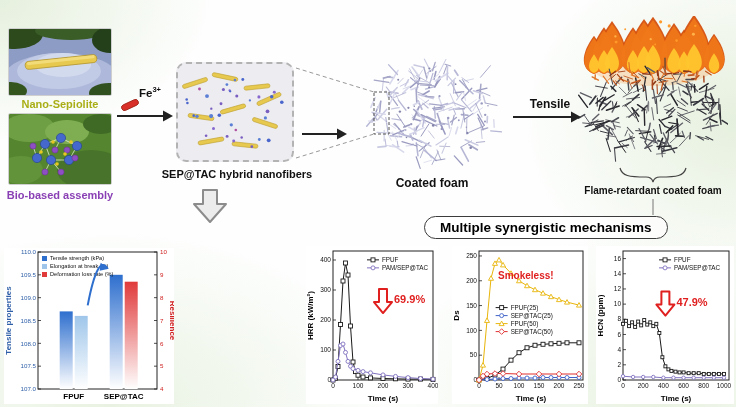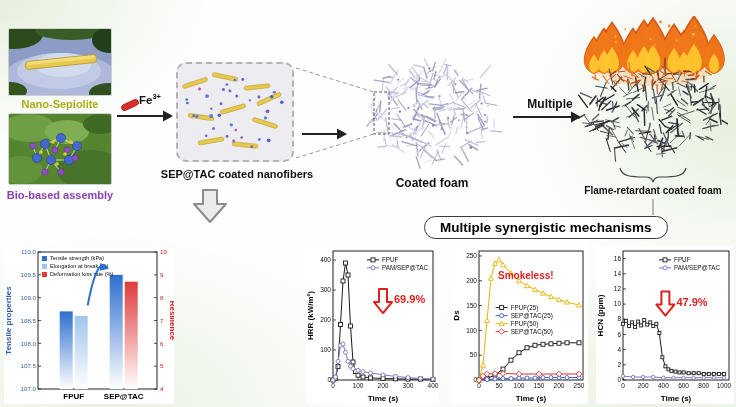--- a/index.html
+++ b/index.html
@@ -87,21 +87,21 @@
       <circle cx="32" cy="38" r="1.8" fill="#e8c820"></circle>
       <circle cx="56" cy="40" r="1.8" fill="#e8c820"></circle>
     </svg>
   <div class="lbl lbl-purple" style="left:0;top:189px;width:120px">Bio-based assembly</div>
 
   <svg class="abs" style="left:117px;top:95px" width="26" height="20">
     <g transform="rotate(-25 13 10)">
       <rect x="4" y="7" width="18" height="6" rx="3" fill="#d83028" stroke="#9c1f14" stroke-width="0.8"></rect>
     </g>
   </svg>
-  <div class="lbl" style="left:139px;top:92px;font-size:11.5px;color:#111"><span>Fe</span><sup>3+</sup></div>
+  <div class="lbl" style="left:139px;top:85px;font-size:11.5px;color:#111"><span>Fe</span><sup>3+</sup></div>
 
   <div class="dashed-box abs" style="left:176px;top:62px;width:118px;height:100px">
     <svg width="112" height="94">
         <g transform="rotate(-18 16 18)">
           <rect x="3" y="16" width="26" height="4" rx="2" fill="#e7c94f" stroke="#bfa02e" stroke-width="0.6"></rect>
         </g>
         <g transform="rotate(12 46 12)">
           <rect x="33" y="10" width="26" height="4" rx="2" fill="#e7c94f" stroke="#bfa02e" stroke-width="0.6"></rect>
         </g>
         <g transform="rotate(-6 78 22)">
@@ -154,21 +154,21 @@
         <circle cx="88.5" cy="46.3" r="1.85" fill="#7a5fc0"></circle>
         <circle cx="47.9" cy="19.6" r="1.40" fill="#5a7fd4"></circle>
         <circle cx="32.3" cy="43.7" r="1.17" fill="#7a5fc0"></circle>
         <circle cx="14.7" cy="50.7" r="1.34" fill="#4a66cc"></circle>
         <circle cx="8.4" cy="38.0" r="1.28" fill="#4a66cc"></circle>
         <circle cx="80.3" cy="74.5" r="1.40" fill="#5a7fd4"></circle>
         <circle cx="48.1" cy="71.4" r="1.46" fill="#7a5fc0"></circle>
         <circle cx="63.8" cy="14.5" r="1.45" fill="#4a66cc"></circle>
       </svg>
   </div>
-  <div class="lbl lbl-black11" style="left:142px;top:168px;width:190px">SEP@TAC coated nanofibers</div>
+  <div class="lbl lbl-black11" style="left:142px;top:168px;width:190px">SEP@TAC hybrid nanofibers</div>
 
 
   <svg class="abs" style="left:362px;top:50px" width="140" height="122">
       <line x1="74.3" y1="110.5" x2="62.7" y2="100.6" stroke="#b7b7d6" stroke-width="1.56" stroke-linecap="round"></line>
       <line x1="60.5" y1="69.4" x2="74.9" y2="76.0" stroke="#9a9ac0" stroke-width="1.23" stroke-linecap="round"></line>
       <line x1="24.8" y1="71.7" x2="13.9" y2="63.2" stroke="#d8d8ec" stroke-width="1.12" stroke-linecap="round"></line>
       <line x1="11.7" y1="67.9" x2="4.7" y2="76.2" stroke="#b7b7d6" stroke-width="1.45" stroke-linecap="round"></line>
       <line x1="89.3" y1="32.6" x2="96.2" y2="46.9" stroke="#b7b7d6" stroke-width="1.15" stroke-linecap="round"></line>
       <line x1="49.8" y1="64.7" x2="59.0" y2="72.7" stroke="#d8d8ec" stroke-width="0.78" stroke-linecap="round"></line>
       <line x1="21.5" y1="28.6" x2="20.3" y2="40.4" stroke="#c9c9e2" stroke-width="1.01" stroke-linecap="round"></line>
@@ -387,21 +387,21 @@
       <circle cx="108.7" cy="97.8" r="1.28" fill="#8585ac"></circle>
       <circle cx="67.1" cy="37.2" r="1.03" fill="#8585ac"></circle>
       <circle cx="52.3" cy="56.3" r="0.72" fill="#8585ac"></circle>
       <circle cx="36.2" cy="29.8" r="1.00" fill="#8585ac"></circle>
       <circle cx="123.2" cy="64.8" r="1.17" fill="#9a9ac0"></circle>
       <circle cx="57.6" cy="28.4" r="0.83" fill="#8585ac"></circle>
       <circle cx="93.6" cy="34.2" r="0.87" fill="#8585ac"></circle>
     </svg>
   <div class="lbl lbl-black12" style="left:372px;top:176px;width:120px">Coated foam</div>
 
-  <div class="lbl lbl-black12" style="left:512px;top:97px;width:76px">Multiple</div>
+  <div class="lbl lbl-black12" style="left:512px;top:97px;width:76px">Tensile</div>
 
   <svg class="abs" style="left:578px;top:16px" width="150" height="152">
       <ellipse cx="75" cy="50" rx="62" ry="20" fill="#ff8a20" opacity="0.22"></ellipse>
       <path d="M 16 19.839999999999996 C 30.195520000000002 38.92, 29.01256 53.4208, 16 58 C 2.9874399999999977 53.4208, 1.8044799999999999 38.92, 16 19.839999999999996 Z" fill="#d4500e" opacity="0.95"></path>
       <path d="M 34 5 C 53.715999999999994 31.5, 52.073 51.64, 34 58 C 15.927 51.64, 14.284000000000002 31.5, 34 5 Z" fill="#d4500e" opacity="0.95"></path>
       <path d="M 55 11.36 C 72.35007999999999 34.68, 70.90424 52.4032, 55 58 C 39.09576 52.4032, 37.64992 34.68, 55 11.36 Z" fill="#d4500e" opacity="0.95"></path>
       <path d="M 75 0.759999999999998 C 96.29328 29.38, 94.51884 51.1312, 75 58 C 55.48116 51.1312, 53.706720000000004 29.38, 75 0.759999999999998 Z" fill="#d4500e" opacity="0.95"></path>
       <path d="M 96 7.119999999999997 C 114.92736 32.56, 113.35008 51.8944, 96 58 C 78.64992 51.8944, 77.07264 32.56, 96 7.119999999999997 Z" fill="#d4500e" opacity="0.95"></path>
       <path d="M 116 -1.3599999999999994 C 138.08192 28.32, 136.24176 50.8768, 116 58 C 95.75824 50.8768, 93.91808 28.32, 116 -1.3599999999999994 Z" fill="#d4500e" opacity="0.95"></path>
       <path d="M 136 17.72 C 150.98416 37.86, 149.73548 53.1664, 136 58 C 122.26452 53.1664, 121.01584 37.86, 136 17.72 Z" fill="#d4500e" opacity="0.95"></path>

